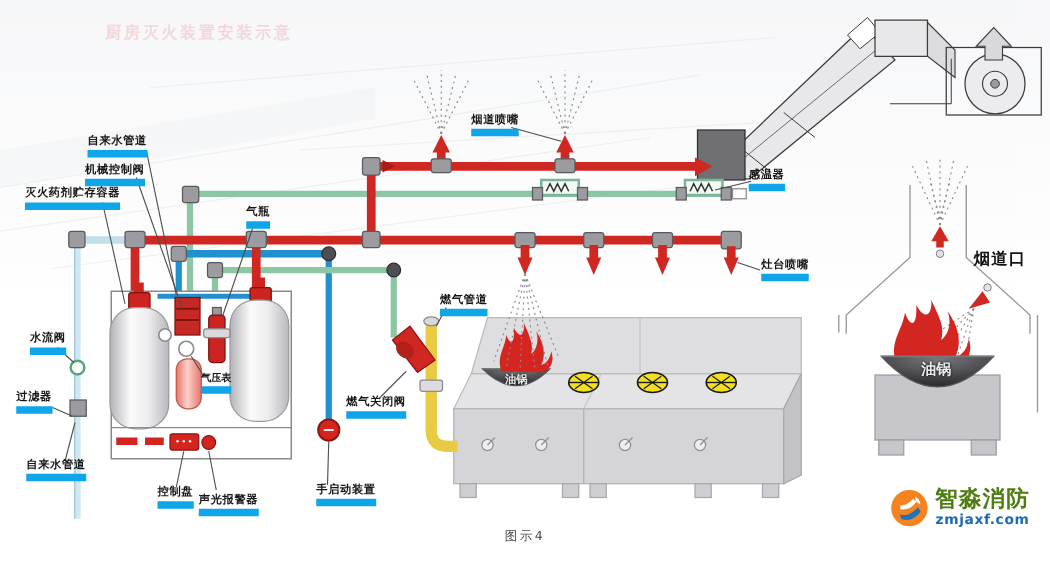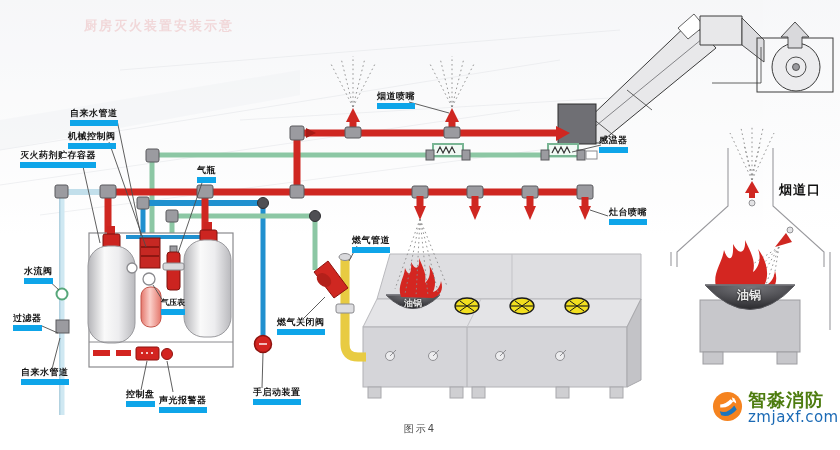--- a/index.html
+++ b/index.html
@@ -9,39 +9,39 @@
   }
   .stage svg{position:absolute;left:0;top:0;}
   .lbl{
     position:absolute;font-size:9px;font-weight:bold;color:#161616;
     border-bottom:6px solid #0ea5e9;padding-bottom:1px;line-height:1.1;
     white-space:nowrap;letter-spacing:.5px;
   }
   .lbl.tiny{font-size:8px;letter-spacing:0;}
   .flue-open{
     position:absolute;font-size:13px;font-weight:bold;color:#111;
-    letter-spacing:1px;white-space:nowrap;
+    letter-spacing:1px;white-space:nowrap;margin-top:17px;
   }
   .wok-text{
     position:absolute;color:#e9e9e9;font-weight:bold;white-space:nowrap;
     text-shadow:0 0 2px #000;
   }
   .watermark{
     position:absolute;left:84px;top:17px;font-size:13px;font-weight:bold;
     color:rgba(222,92,92,.20);letter-spacing:2px;white-space:nowrap;
     filter:blur(.4px);
   }
   .caption{
     position:absolute;left:50%;top:422px;transform:translateX(-50%);
     font-size:10px;color:#4a4a4a;letter-spacing:2px;white-space:nowrap;
   }
   .logo{position:absolute;left:712px;top:391px;display:flex;align-items:center;gap:5px;}
   .logo .txt{display:flex;flex-direction:column;line-height:1.05;}
   .logo .name{font-size:18px;font-weight:bold;color:#4d7c0f;letter-spacing:1px;}
-  .logo .url{font-size:15px;font-weight:normal;color:#1b6ab5;letter-spacing:.5px;text-align:center;}
+  .logo .url{font-size:11px;font-weight:bold;color:#1b6ab5;letter-spacing:.5px;text-align:center;}
 </style>
 </head>
 <body>
 
 <div class="stage">
 
 <svg width="840" height="450" viewBox="0 0 840 450">
   <defs>
     <linearGradient id="cyl" x1="0" y1="0" x2="1" y2="0">
       <stop offset="0" stop-color="#b4b4b8"></stop>

